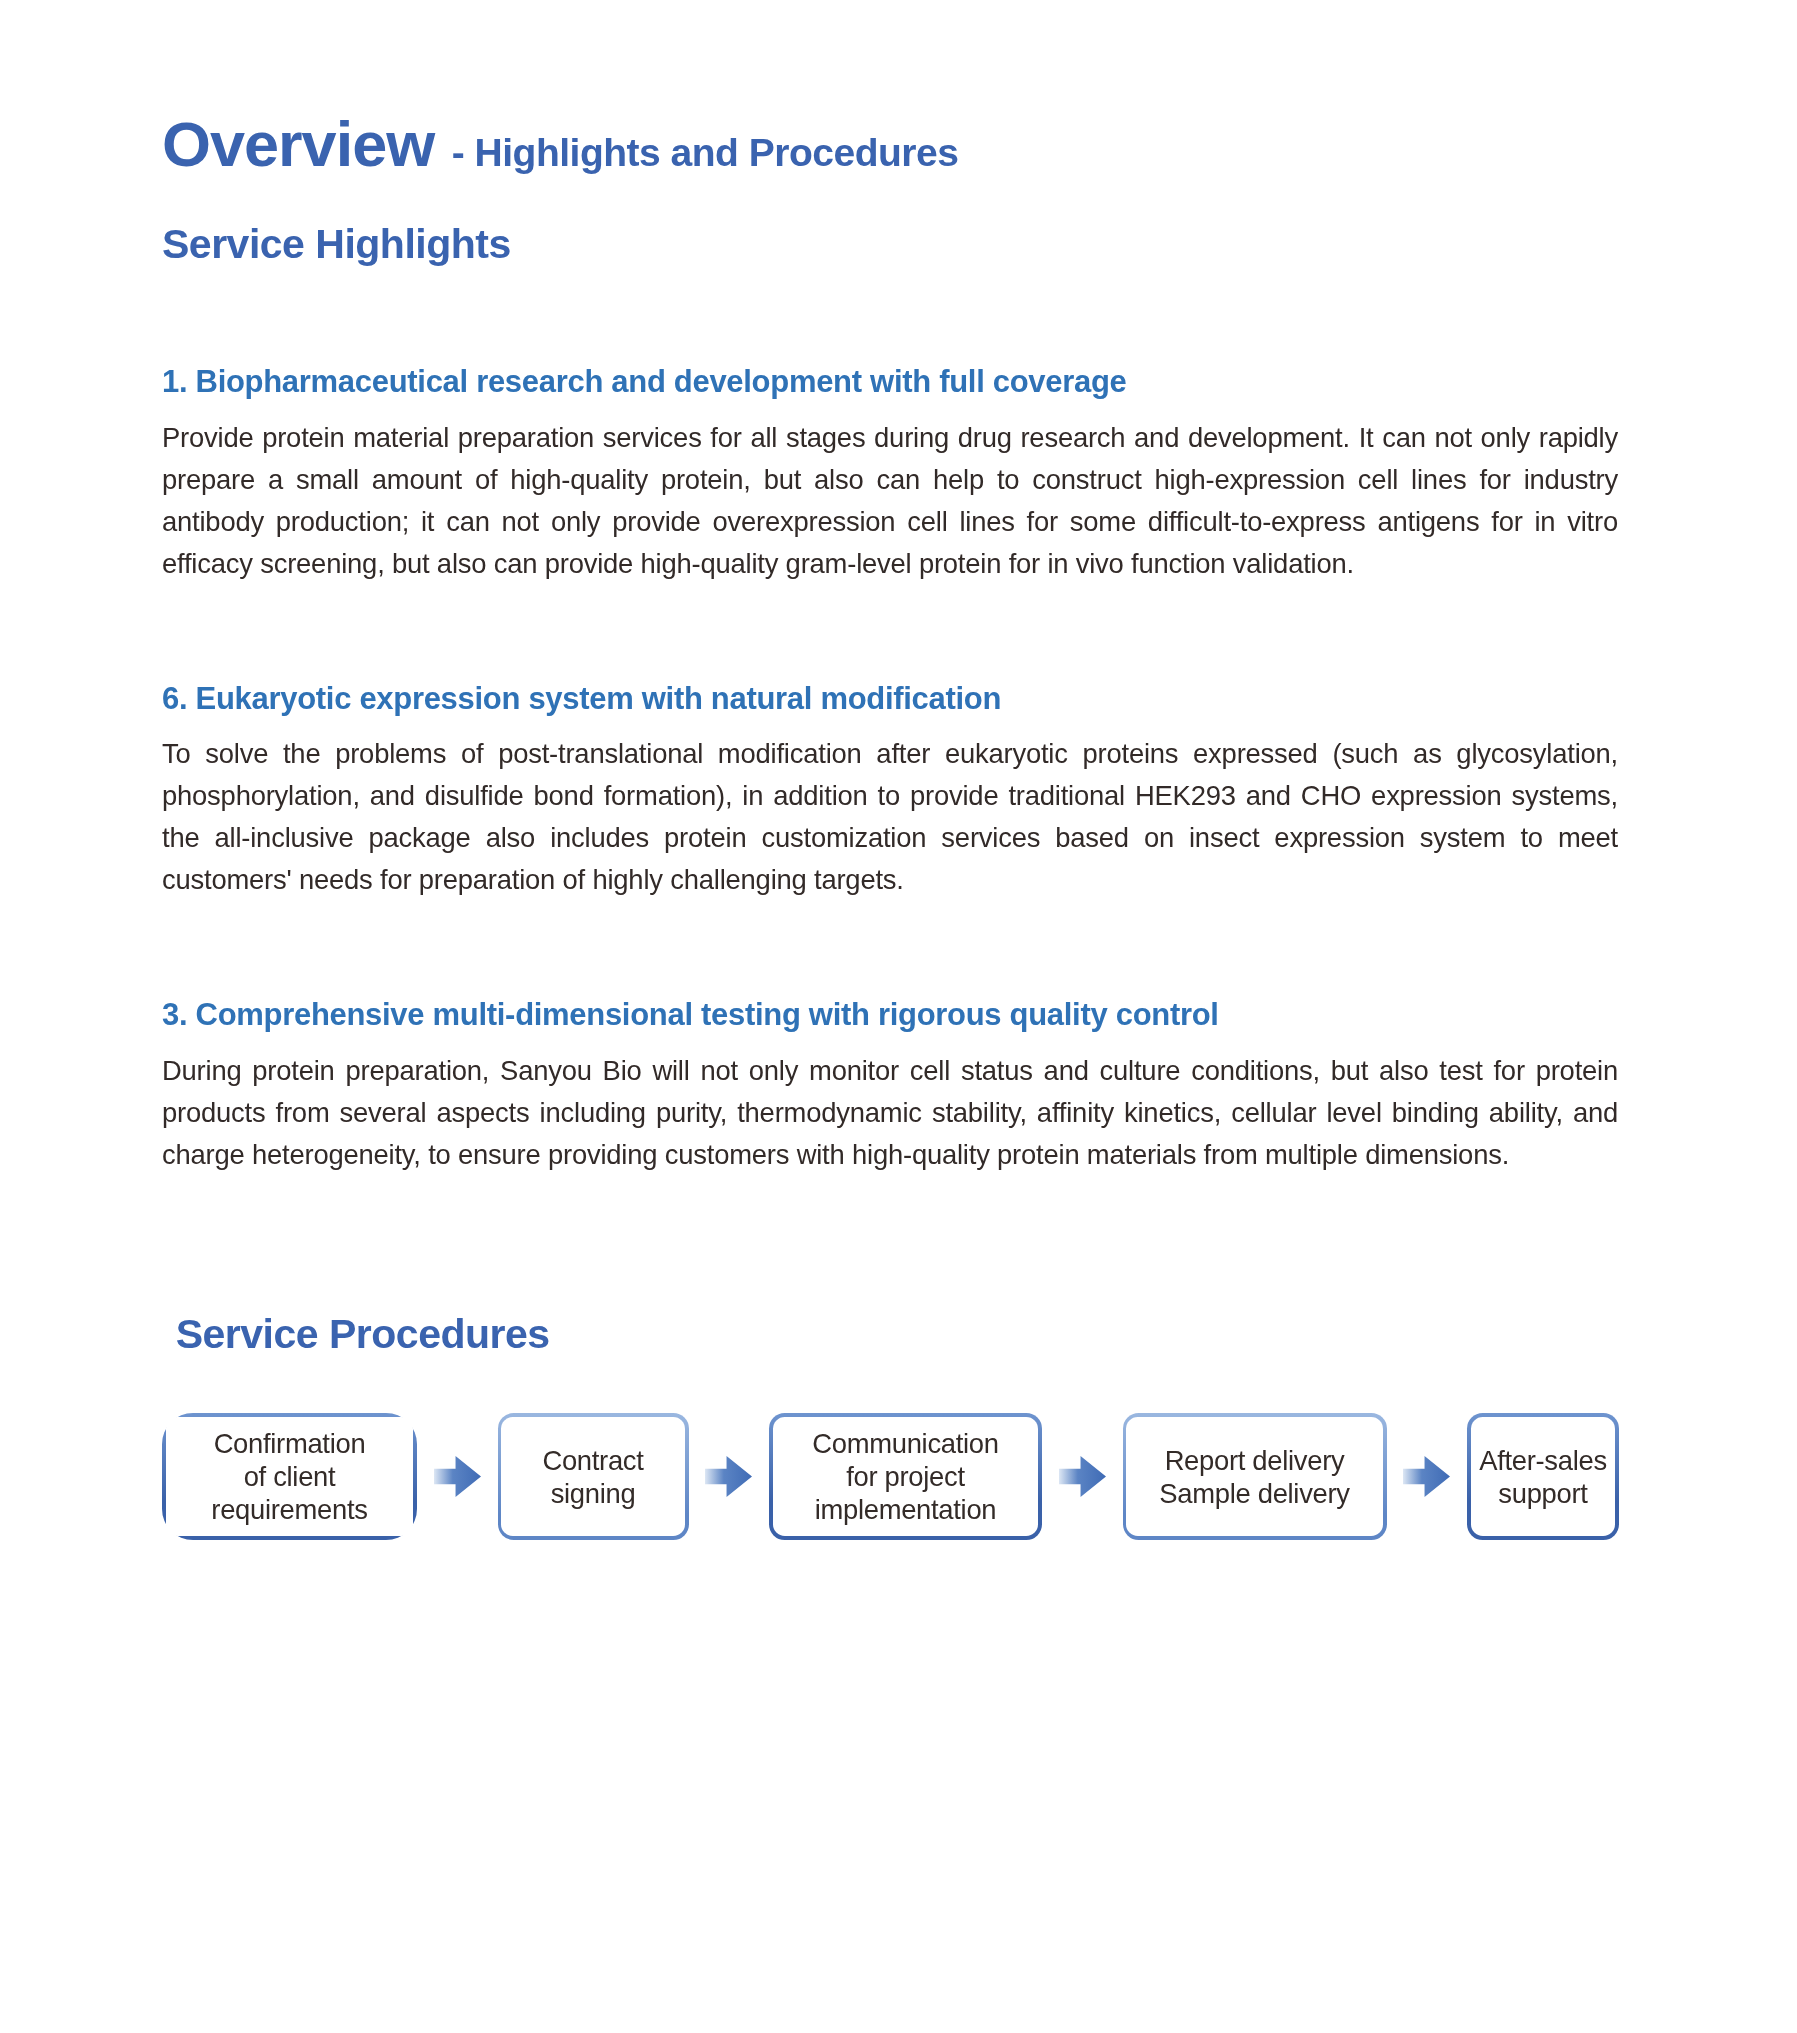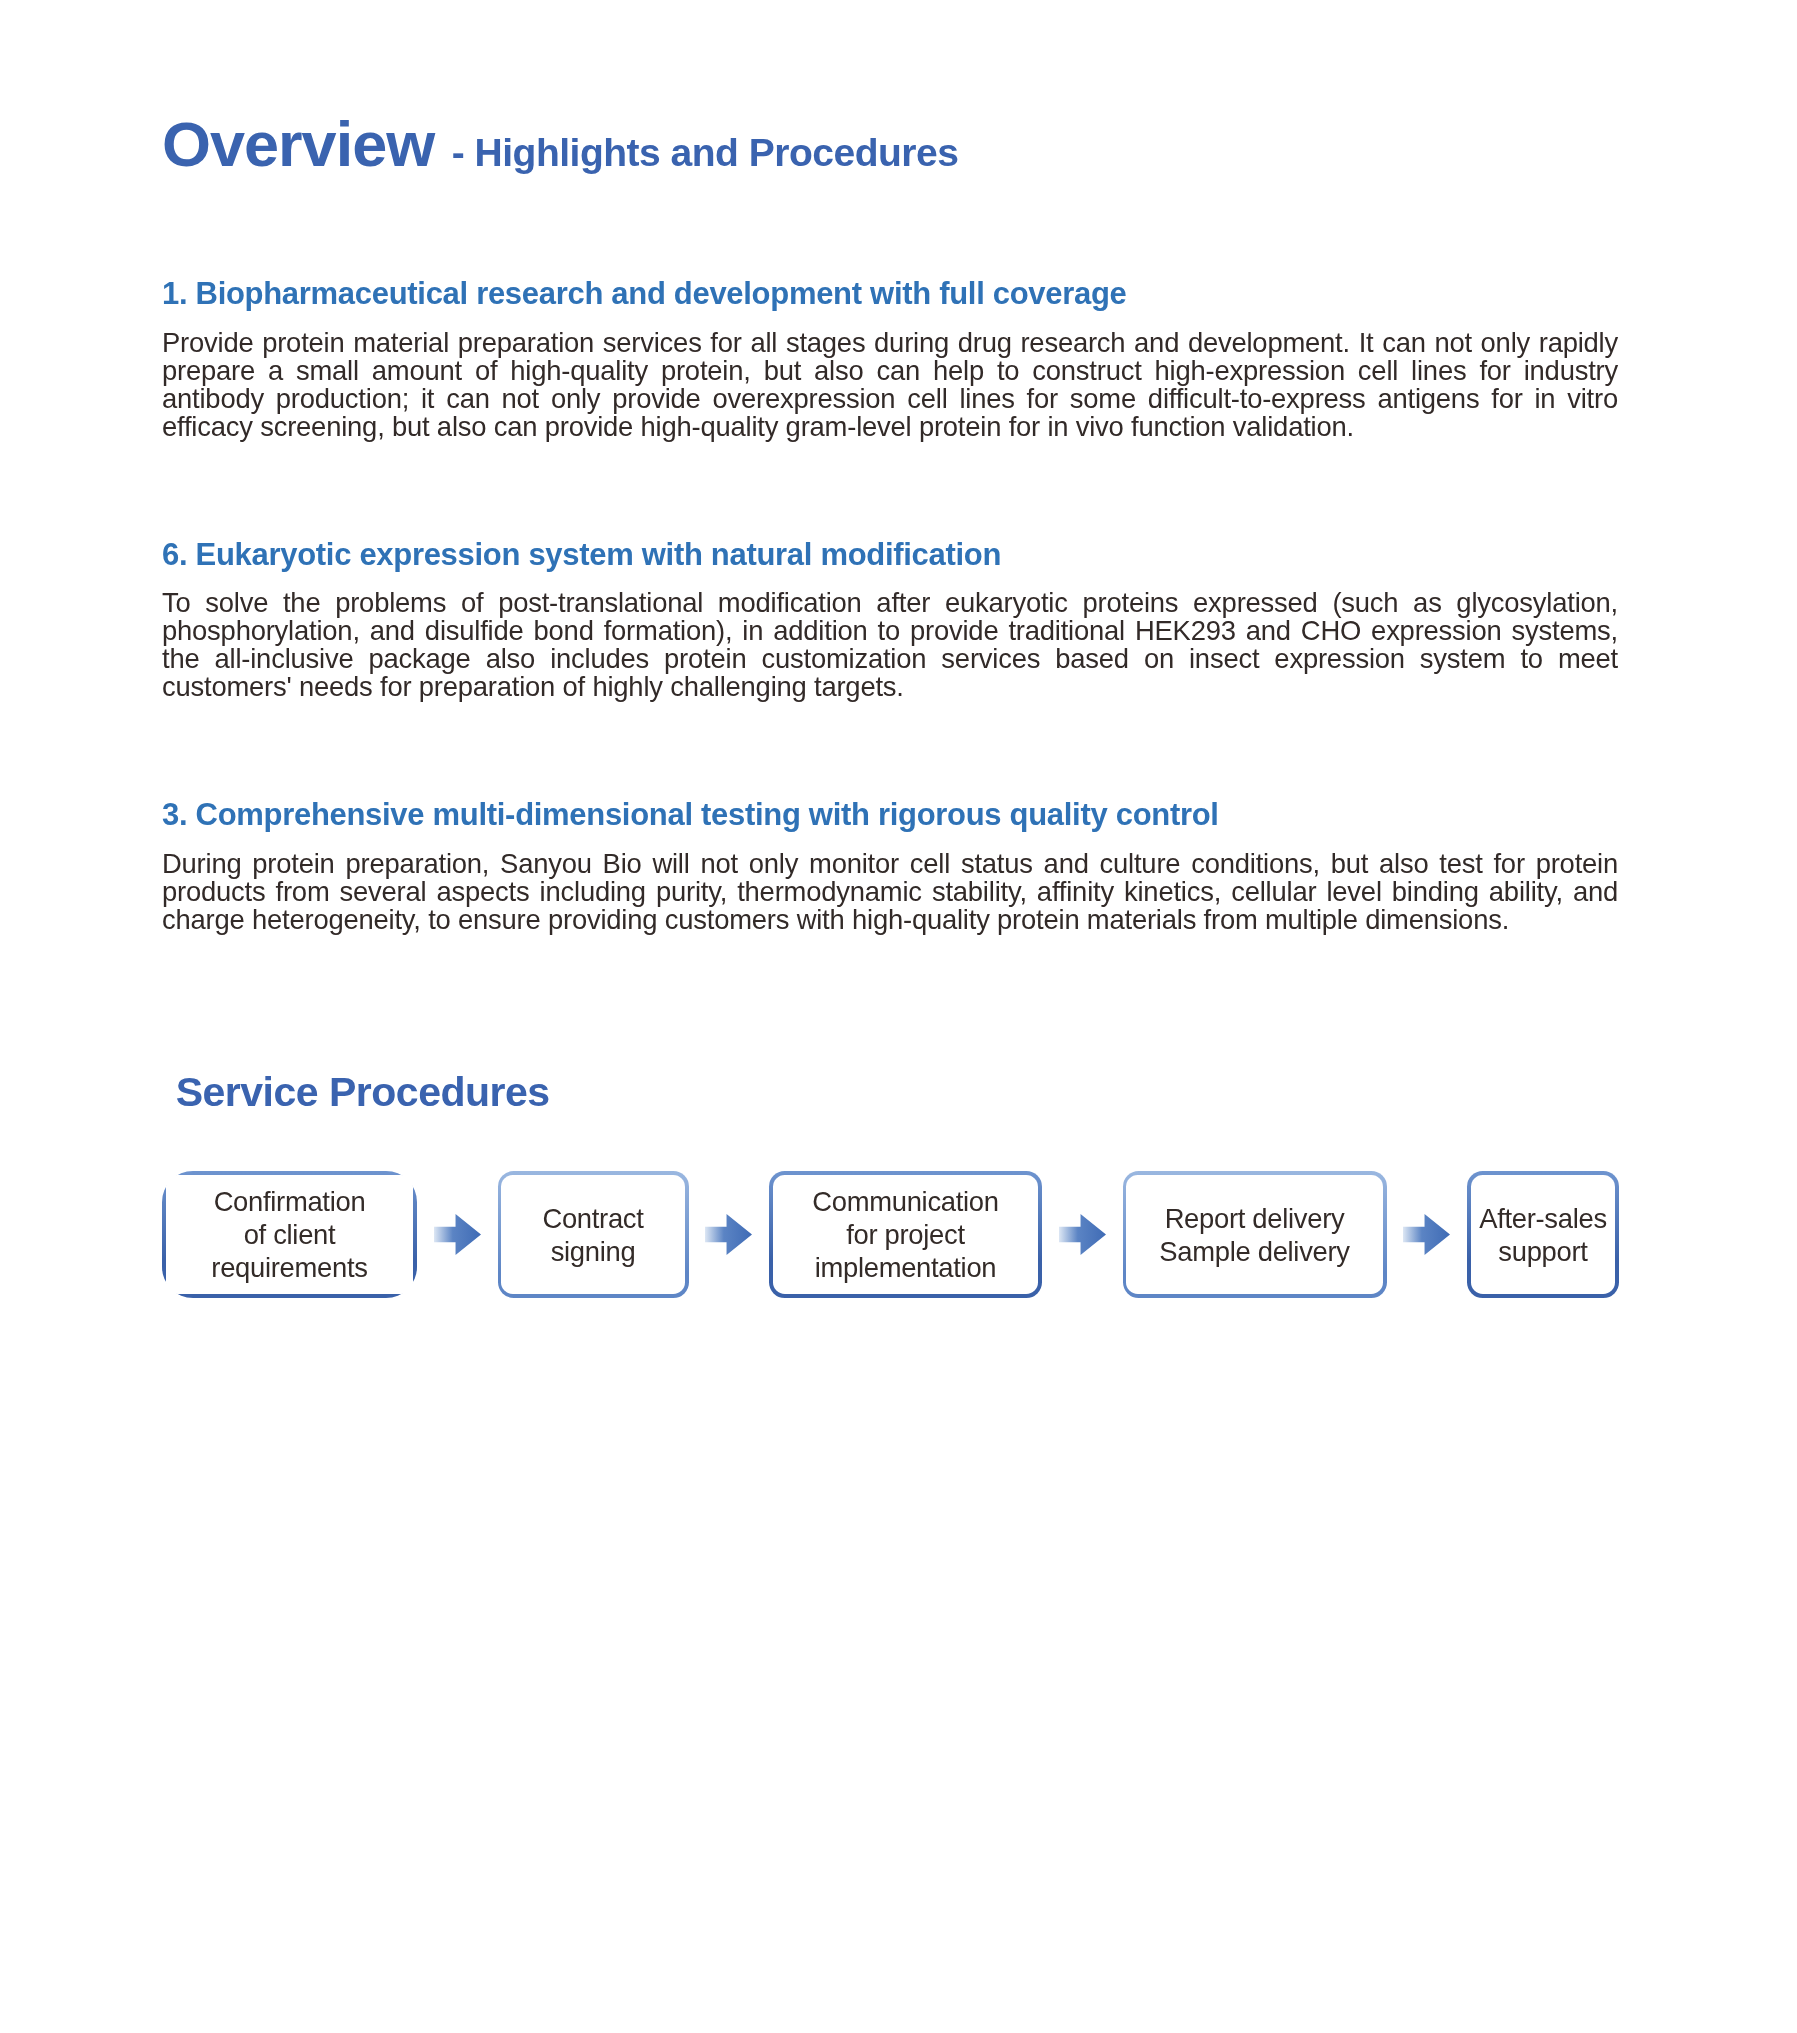--- a/index.html
+++ b/index.html
@@ -46,21 +46,21 @@
   .hl-section { margin-top: 96px; }
   .hl-heading {
     font-size: 31px;
     font-weight: 700;
     color: #2f72b6;
     letter-spacing: -0.3px;
   }
   .hl-body {
     margin-top: 16.7px;
     font-size: 27.4px;
-    line-height: 28px;
+    line-height: 42px;
     text-align: justify;
     color: #322a28;
     letter-spacing: -0.2px;
   }
 
   
   .procedures { margin-top: 135px; }
   .procedures-heading {
     padding-left: 13.7px;
     font-size: 41px;
@@ -123,20 +123,21 @@
   </defs>
 </svg>
 
 <div class="page">
 
   <div class="title-row">
     <span class="big-title">Overview</span>
     <span class="big-subtitle">- Highlights and Procedures</span>
   </div>
 
+  <h2 class="section-group-heading">Service Highlights</h2>
 
   <div class="hl-section">
     <h3 class="hl-heading">1. Biopharmaceutical research and development with full coverage</h3>
     <p class="hl-body">Provide protein material preparation services for all stages during drug research and development. It can not only rapidly prepare a small amount of high-quality protein, but also can help to construct high-expression cell lines for industry antibody production; it can not only provide overexpression cell lines for some difficult-to-express antigens for in vitro efficacy screening, but also can provide high-quality gram-level protein for in vivo function validation.</p>
   </div>
 
   <div class="hl-section">
     <h3 class="hl-heading">6. Eukaryotic expression system with natural modification</h3>
     <p class="hl-body">To solve the problems of post-translational modification after eukaryotic proteins expressed (such as glycosylation, phosphorylation, and disulfide bond formation), in addition to provide traditional HEK293 and CHO expression systems, the all-inclusive package also includes protein customization services based on insect expression system to meet customers' needs for preparation of highly challenging targets.</p>
   </div>

